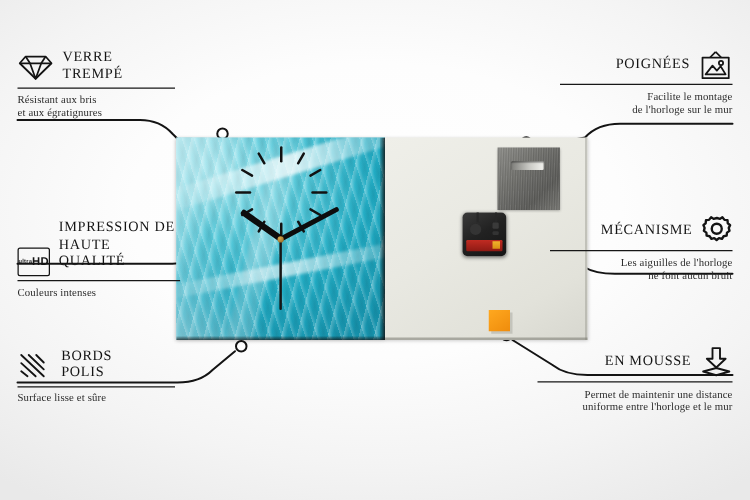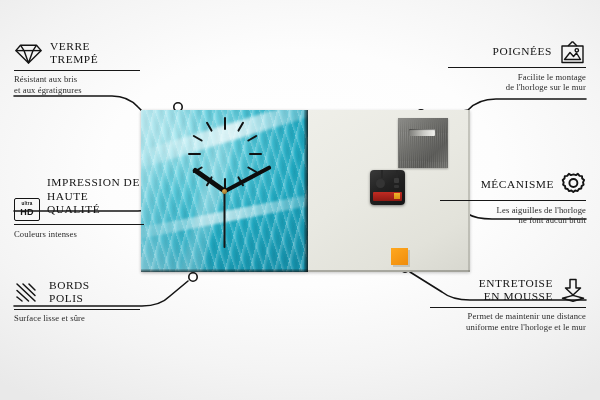--- a/index.html
+++ b/index.html
@@ -31,21 +31,21 @@
     font-family:Liberation Serif, serif;
     font-size:8.6px;line-height:10.6px;color:#2a2a2a;letter-spacing:.12px;
   }
   .ta-l{text-align:left;} .ta-r{text-align:right;}
 
   .ico{flex:0 0 auto;display:block;}
 
   
   .hd-badge{
     width:24px;height:21px;border:1.5px solid #141414;border-radius:2px;
-    display:flex;flex-direction:column;align-items:center;justify-content:center;
+    display:flex;flex-direction:row;align-items:center;justify-content:center;
     line-height:1;
     margin-top:26px;
   }
   .hd-badge .u{font-family:"Liberation Sans",sans-serif;font-size:4.6px;font-weight:bold;letter-spacing:.2px;color:#141414;}
   .hd-badge .h{font-family:"Liberation Sans",sans-serif;font-size:9px;font-weight:bold;letter-spacing:.3px;color:#141414;margin-top:.5px;}
 
   
   #clock{
     position:absolute;left:141px;top:110px;width:167px;height:162px;
     background:
@@ -319,21 +319,20 @@
     <div class="rule"></div>
     <div class="feat-sub ta-r">
       <div>Les aiguilles de l'horloge</div>
       <div>ne font aucun bruit</div>
     </div>
   </div>
 
   <div class="feature" style="left:430px;top:277px;width:156px;">
     <div class="feat-head right">
       <div class="ta-r">
-        <div class="feat-title">ENTRETOISE</div>
         <div class="feat-title">EN MOUSSE</div>
       </div>
       <svg class="ico" width="26" height="25" viewBox="0 0 26 25">
         <g fill="none" stroke="#141414" stroke-width="1.5" stroke-linejoin="round">
           <path d="M10 1.5 H16 V10 H20.5 L13 17 L5.5 10 H10 Z"></path>
           <path d="M13 17.4 L23.5 20.2 L13 23.2 L2.5 20.2 Z"></path>
         </g>
       </svg>
     </div>
     <div class="rule"></div>

